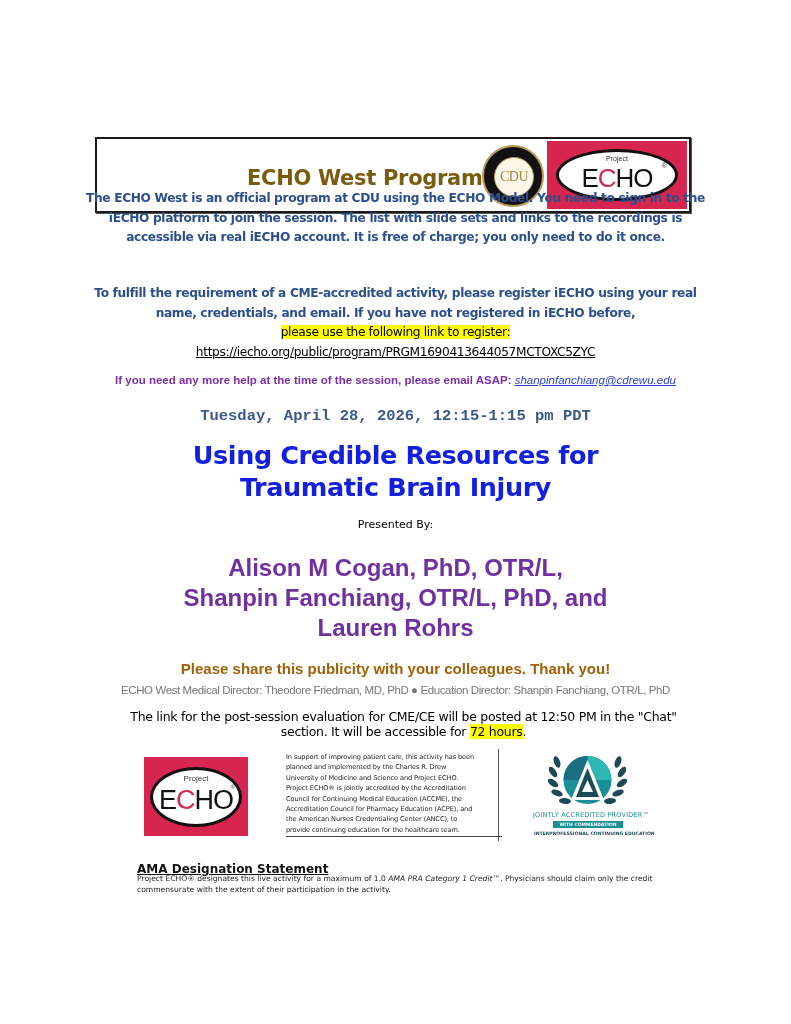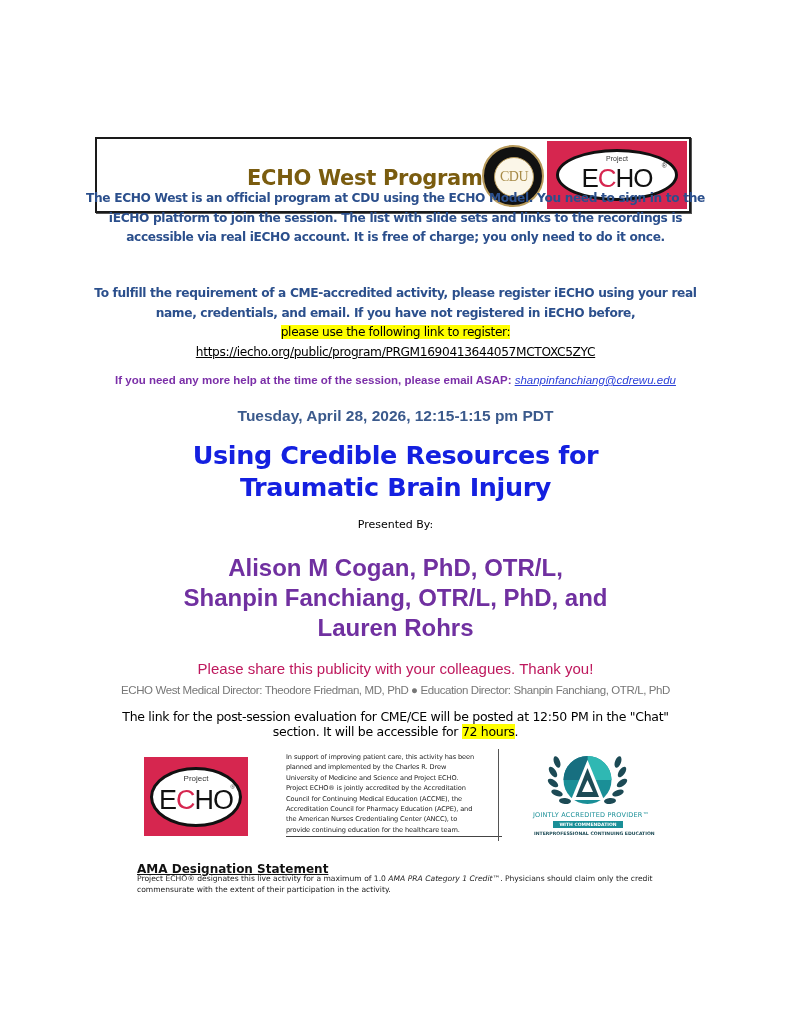--- a/index.html
+++ b/index.html
@@ -45,25 +45,25 @@
 
     .blue-text {
       font-family: "DejaVu Sans", sans-serif; color: #2b4f8c; font-size: 12.2px; line-height: 19.5px;
       font-weight: bold; letter-spacing: -0.35px;
     }
     .hl { background: #ffff00; color: #000; }
     .link { color: #000; text-decoration: underline; }
     .purple-help { font-family: "Liberation Sans", sans-serif; font-weight: bold; color: #7b2fa8; font-size: 11.5px; }
     .purple-help a { color: #2b3fd8; font-style: italic; font-weight: normal; text-decoration: underline; }
 
-    .date { font-family: Liberation Sans, sans-serif; font-weight: bold; color: #3b5a8c; font-size: 15.5px; }
+    .date { font-family: Liberation Mono, monospace; font-weight: bold; color: #3b5a8c; font-size: 15.5px; }
     .talk-title { font-family: "DejaVu Sans", sans-serif; font-weight: bold; color: #1420e0; font-size: 25.5px; line-height: 32px; letter-spacing: -0.4px; }
     .presented { font-family: "DejaVu Sans", sans-serif; font-size: 11px; color: #000; }
     .presenters { font-family: "Liberation Sans", sans-serif; font-weight: bold; color: #7030a0; font-size: 24px; line-height: 30px; }
-    .share { font-family: "Liberation Sans", sans-serif; font-weight: normal; color: #be185d; font-size: 15px; }
+    .share { font-family: "Liberation Sans", sans-serif; font-weight: bold; color: #a16207; font-size: 15px; }
     .directors { font-family: "Liberation Sans", sans-serif; color: #777; font-size: 11.5px; letter-spacing: -0.4px; }
     .eval { font-family: "DejaVu Sans", sans-serif; color: #000; font-size: 12.5px; line-height: 15px; letter-spacing: -0.3px; }
 
     .accr-text {
       left: 286px; top: 752px; width: 216px; font-family: "DejaVu Sans", sans-serif; font-size: 6.6px; line-height: 10.4px;
       color: #222; letter-spacing: -0.1px; border-bottom: 1px solid #444; padding-bottom: 1px;
     }
     .accr-vline { left: 498px; top: 749px; width: 1px; height: 92px; background: #555; }
 
     .ja-logo { left: 535px; top: 748px; width: 105px; height: 92px; }
@@ -119,21 +119,21 @@
 
 <div class="abs center presenters" style="left:60px; top:553px; width:671px;">
   <div>Alison M Cogan, PhD, OTR/L,</div>
   <div>Shanpin Fanchiang, OTR/L, PhD, and</div>
   <div>Lauren Rohrs</div>
 </div>
 
 <div class="abs center share" style="left:60px; top:660px; width:671px;">Please share this publicity with your colleagues. Thank you!</div>
 <div class="abs center directors" style="left:40px; top:684px; width:711px;">ECHO West Medical Director: Theodore Friedman, MD, PhD ● Education Director: Shanpin Fanchiang, OTR/L, PhD</div>
 
-<div class="abs center eval" style="left:40px; top:709px; width:711px;">
+<div class="abs center eval" style="left:48px; top:709px; width:711px;">
   <div>The link for the post-session evaluation for CME/CE will be posted at 12:50 PM in the "Chat"</div>
   <div><span>section. It will be accessible for </span><span class="hl">72 hours</span><span>.</span></div>
 </div>
 
 <div class="abs echo-logo" style="left:144px; top:757px; width:104px; height:79px;">
   <div class="echo-oval" style="width:92px; height:60px;">
     <span class="echo-project" style="top:4px; font-size:8px;">Project</span>
     <span class="echo-word" style="font-size:27px; margin-top:8px;"><span>E</span><span class="c">C</span><span>HO</span></span>
     <span class="echo-reg" style="right:4px; top:14px; font-size:6px;">®</span>
   </div>

